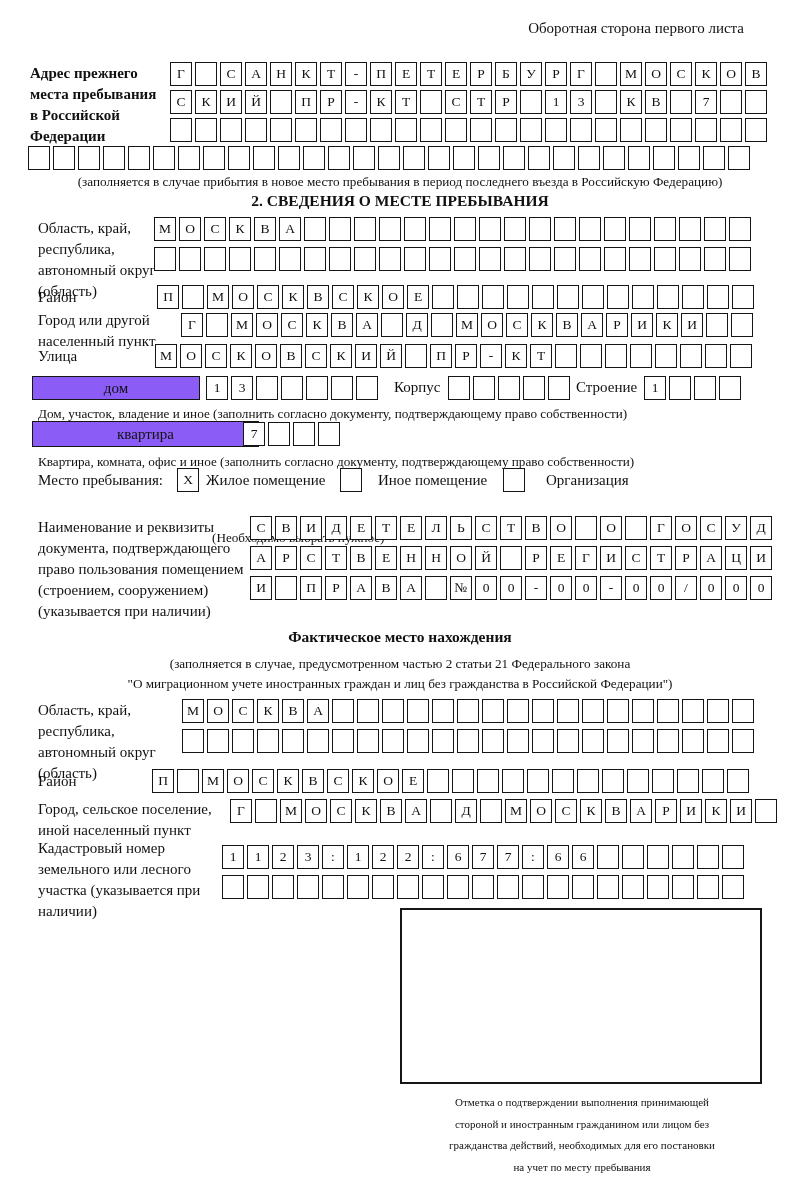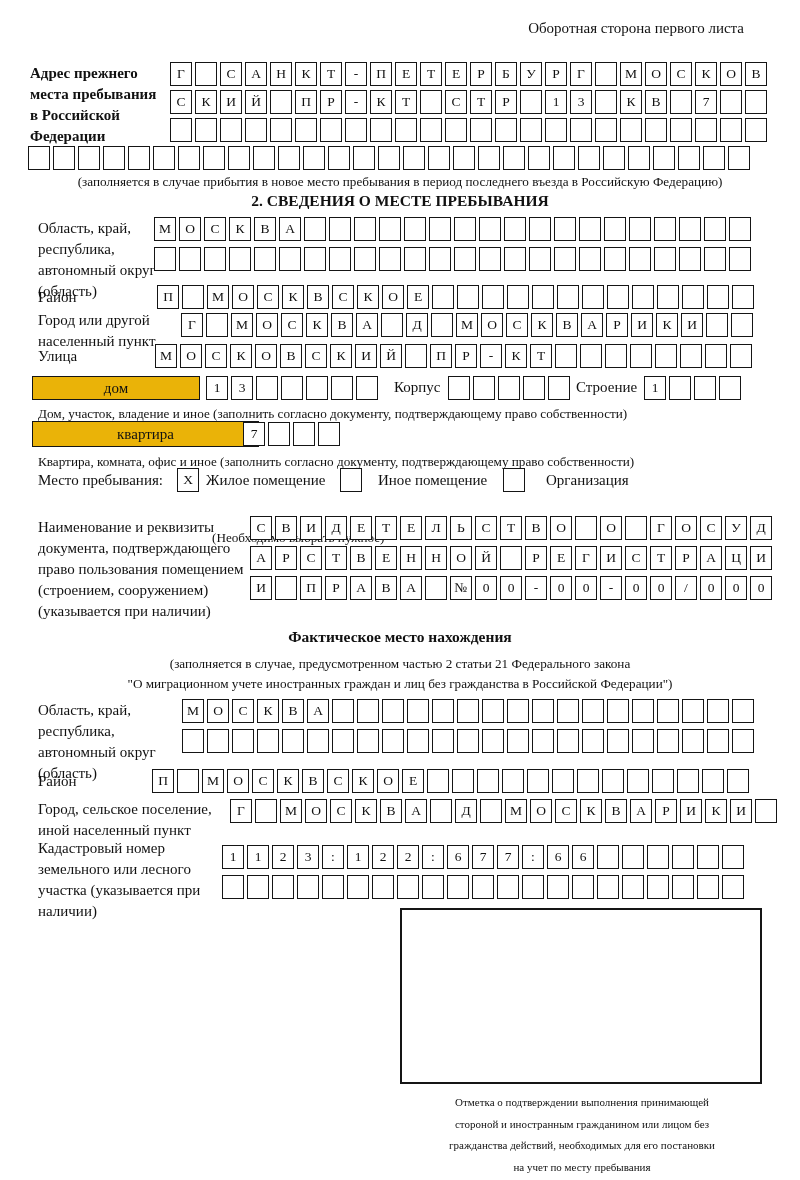--- a/index.html
+++ b/index.html
@@ -14,21 +14,21 @@
   .center{width:800px;left:0;text-align:center;}
   .cellrow{display:flex;gap:3px;}
   .cell{
     box-sizing:border-box;width:22px;height:24px;border:1.5px solid #151515;
     display:flex;align-items:center;justify-content:center;
     font-family:"Liberation Serif","DejaVu Serif",serif;font-size:13.5px;line-height:1;
     flex:0 0 auto;background:#fff;
   }
   .longbox{
     box-sizing:border-box;border:1.8px solid #151515;display:flex;
-    align-items:center;justify-content:center;font-size:15px;background:#eab308;
+    align-items:center;justify-content:center;font-size:15px;background:#8b5cf6;
   }
   .bigbox{box-sizing:border-box;border:2px solid #151515;background:#fff;}
   .capline{font-size:11px;line-height:21.5px;text-align:center;}
 </style>
 </head>
 <body>
 
 <div class="page">
 
   <div class="abs lbl" style="top:18px;right:56px;">Оборотная сторона первого листа</div>

